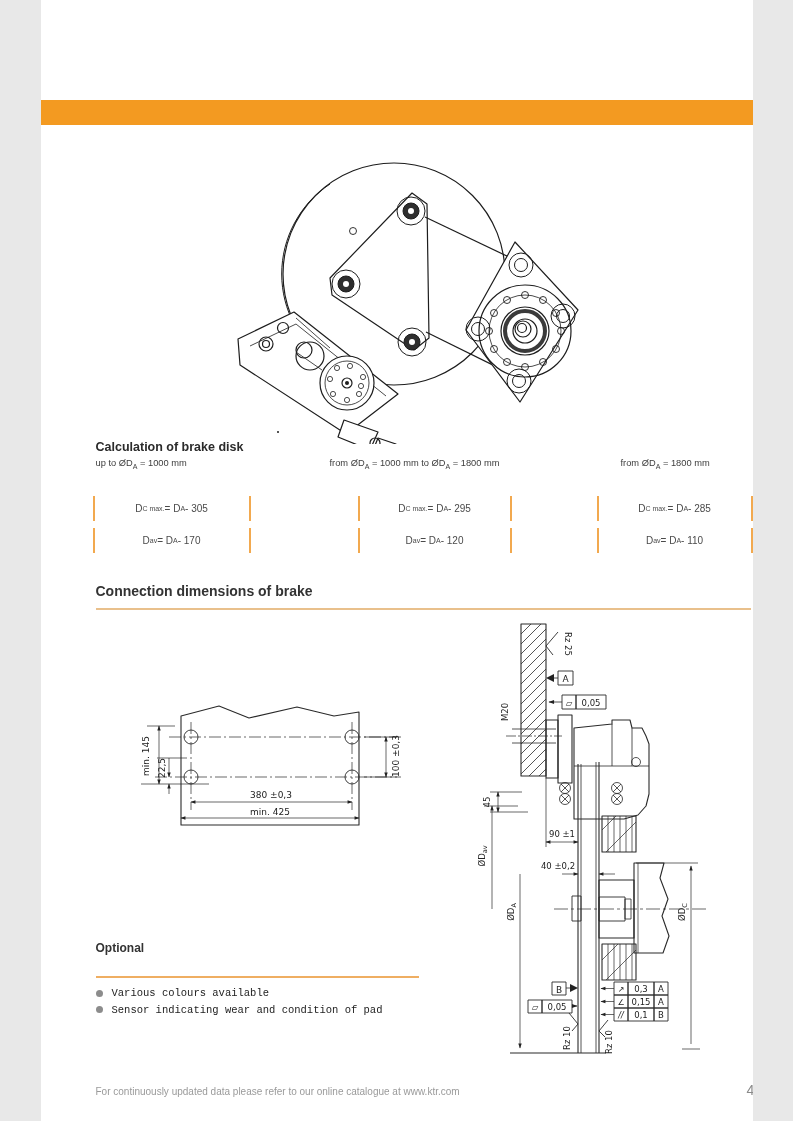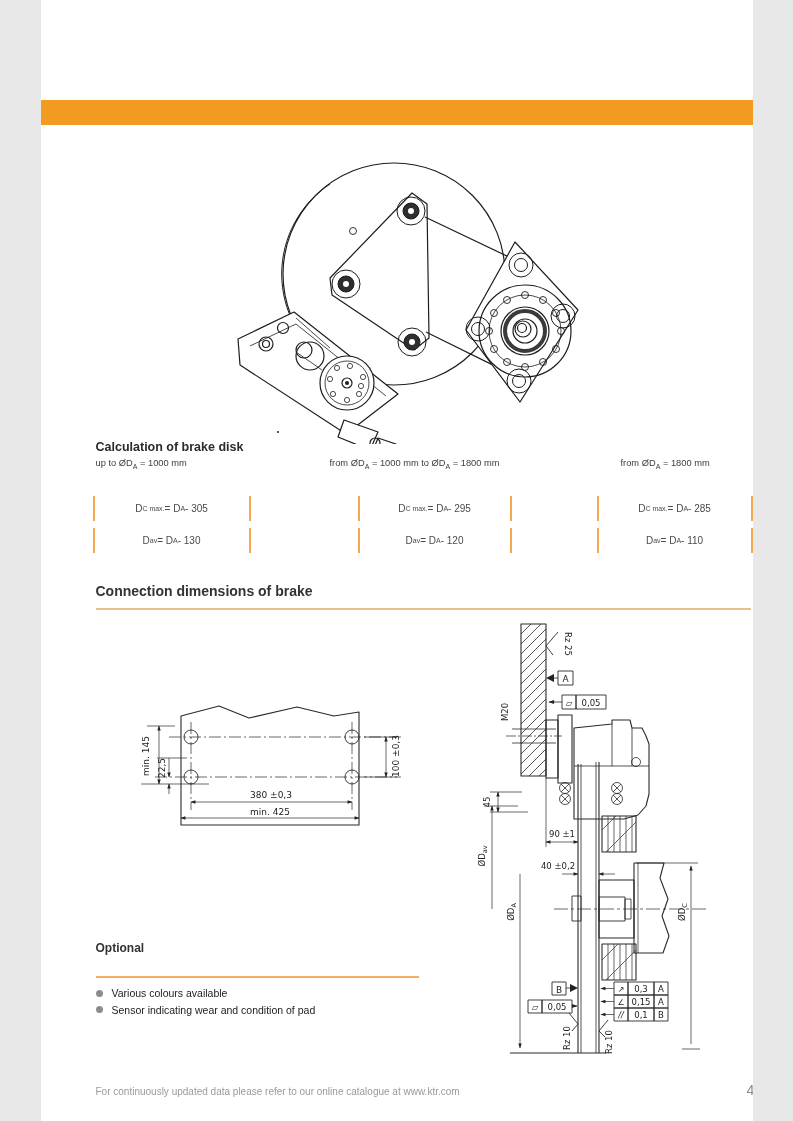--- a/index.html
+++ b/index.html
@@ -12,21 +12,21 @@
   .col-head sub, .cell sub{font-size:7px;}
   .ch1{left:55px;} .ch2{left:289px;} .ch3{left:580px;}
   .cell{height:25px;border-left:2px solid #F2A94F;border-right:2px solid #F2A94F;
         display:flex;align-items:center;justify-content:center;font-size:10px;color:#4a4a4a;white-space:nowrap;}
   .r1{top:496px;} .r2{top:528px;}
   .c1{left:52px;width:154px;} .c2{left:317px;width:150px;} .c3{left:556px;width:152px;}
   .section-title{left:55px;top:583px;font-size:14px;font-weight:bold;color:#333;}
   .rule1{left:55px;top:608px;width:655px;height:2px;background:#E9C08C;}
   .optional-title{left:55px;top:941px;font-size:12px;font-weight:bold;color:#333;}
   .rule2{left:55px;top:976px;width:323px;height:2px;background:#EFAE62;}
-  .bullets{left:55px;top:985px;width:330px;}
+  .bullets{left:55px;top:985px;width:330px;font-family:Liberation Mono, monospace;}
   .bullet-row{display:flex;align-items:center;height:16.5px;}
   .dot{width:7px;height:7px;border-radius:50%;background:#8c8c8c;margin-right:9px;flex:0 0 auto;}
   .bullet-label{font-size:10.5px;color:#222;white-space:nowrap;}
   .footer-note{left:55px;top:1086px;font-size:10px;color:#9a9a9a;}
   .page-num{left:694px;top:1082px;font-size:14px;color:#8a8a8a;margin-left:12px;}
   svg text{font-family:"DejaVu Sans",sans-serif;fill:#222;}
 </style>
 </head>
 <body>
 
@@ -150,21 +150,21 @@
       <span> = D</span>
       <sub>A</sub>
       <span> - 285</span>
     </div>
 
   <div class="abs cell r2 c1">
       <span>D</span>
       <sub>av</sub>
       <span> = D</span>
       <sub>A</sub>
-      <span> - 130</span>
+      <span> - 170</span>
     </div>
   <div class="abs cell r2 c2">
       <span>D</span>
       <sub>av</sub>
       <span> = D</span>
       <sub>A</sub>
       <span> - 120</span>
     </div>
   <div class="abs cell r2 c3">
       <span>D</span>

